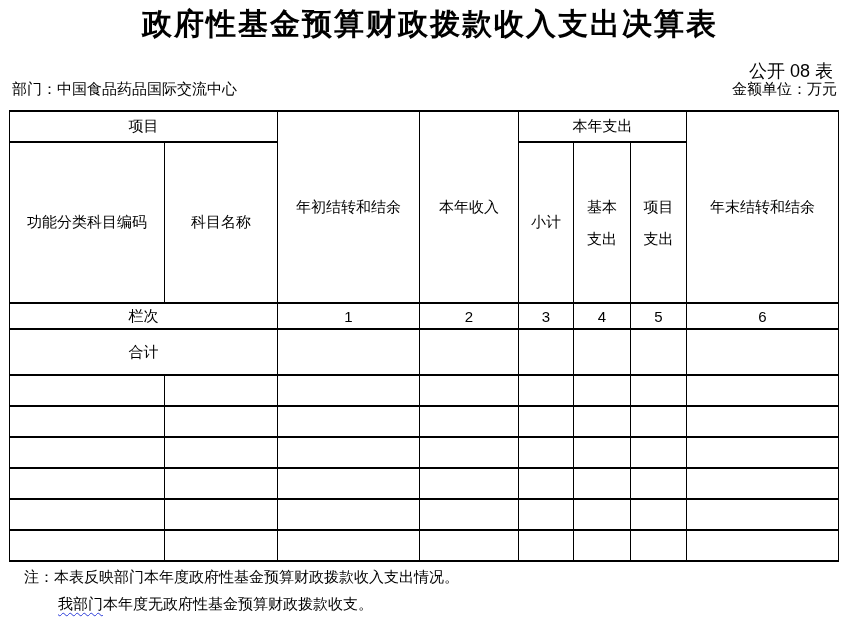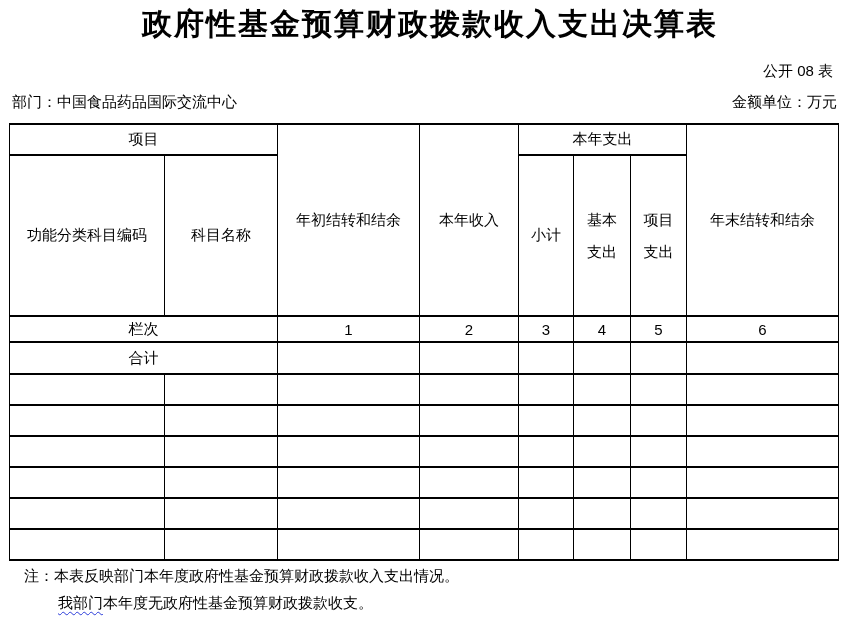--- a/index.html
+++ b/index.html
@@ -19,31 +19,30 @@
     text-align: center;
     font-weight: bold;
     font-size: 30px;
     letter-spacing: 2px;
     padding-top: 5px;
     line-height: 38px;
     margin-left: 19px;
   }
   .form-code {
     text-align: right;
-    font-size: 15px;
+    font-size: 18px;
     line-height: 18px;
     margin-top: 19px;
     padding-right: 8px;
   }
   .meta-row {
     display: flex;
     justify-content: space-between;
     font-size: 15px;
     line-height: 18px;
-    margin-top: 13px;
     padding-left: 12px;
     padding-right: 4px;
   }
   table.fund-table {
     border-collapse: collapse;
     table-layout: fixed;
     margin-left: 9px;
     margin-top: 12px;
     width: 829px;
   }
@@ -53,21 +52,21 @@
     border-bottom-width: 2px;
     text-align: center;
     vertical-align: middle;
     font-size: 15px;
     padding: 0;
     overflow: hidden;
   }
   tr.h-top   { height: 31px; }
   tr.h-main  { height: 161px; }
   tr.h-lane  { height: 26px; }
-  tr.h-total { height: 32px; }
+  tr.h-total { height: 46px; }
   tr.data-row { height: 31px; }
   td.two-line {
     white-space: pre-line;
     line-height: 2.1;
   }
   .notes {
     font-size: 15px;
     padding-left: 21px;
   }
   .note1 {

